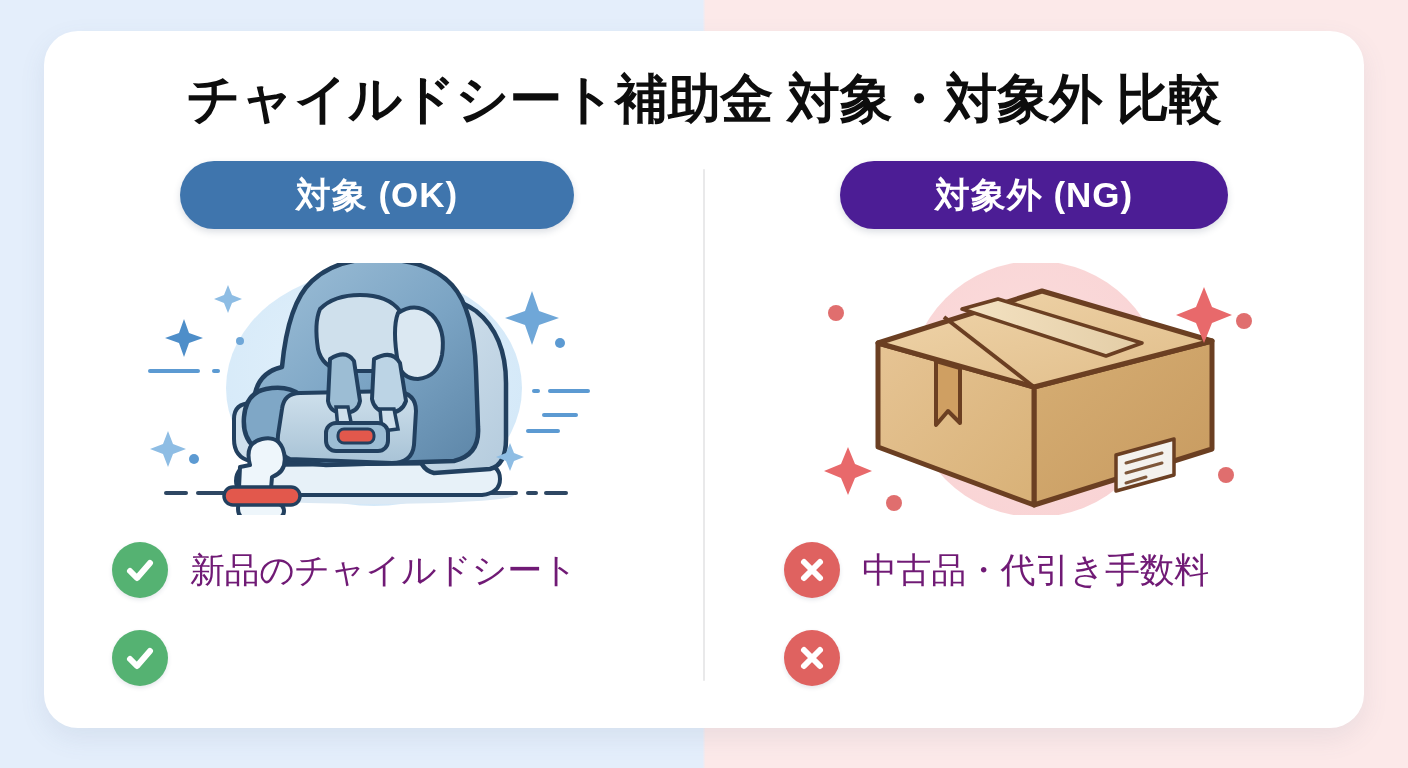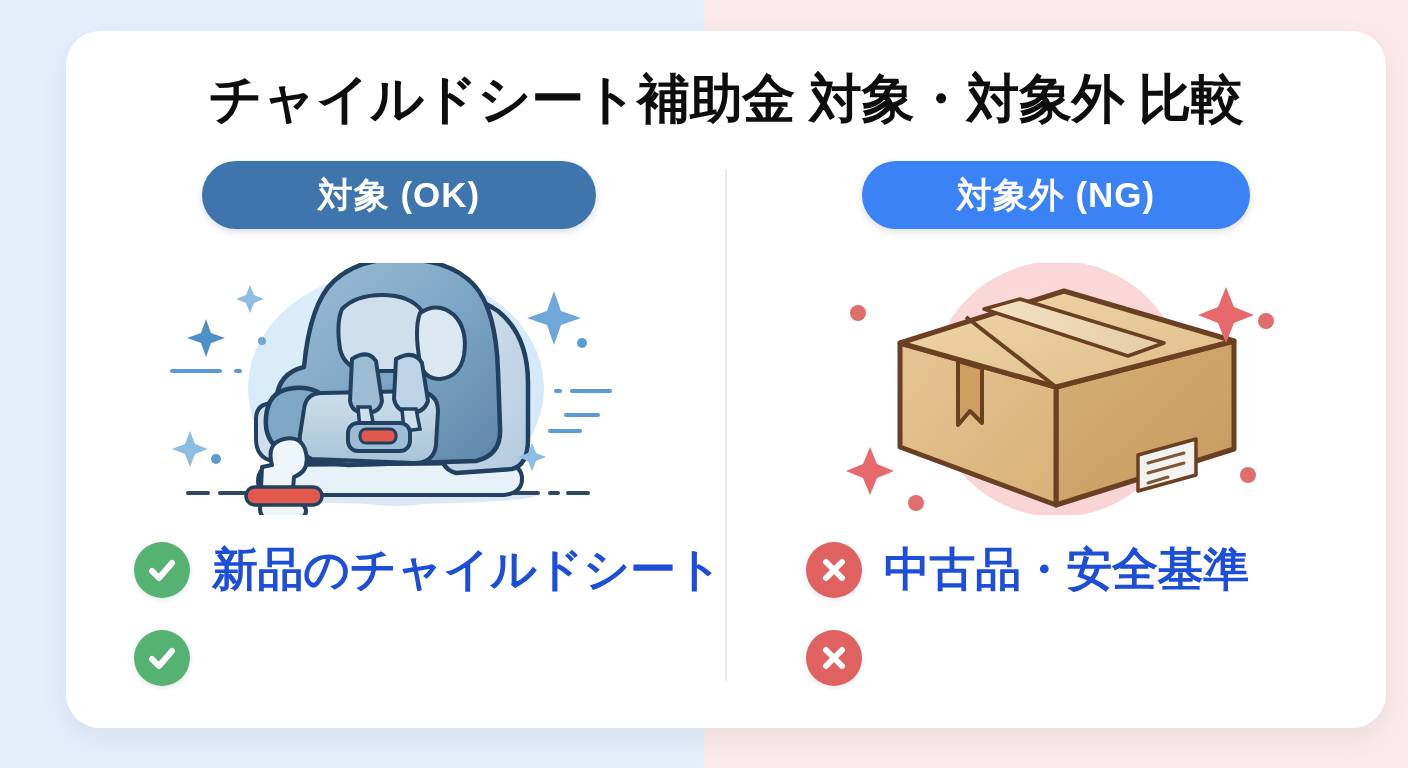--- a/index.html
+++ b/index.html
@@ -27,21 +27,20 @@
   #card {
     position: absolute;
     left: 44px;
     top: 31px;
     width: 1320px;
     height: 697px;
     background: #ffffff;
     border-radius: 34px;
     box-shadow: 0 10px 26px rgba(90,110,140,0.10);
     overflow: hidden;
-    margin-left: 22px;
   }
 
   
   #title {
     position: absolute;
     left: 0;
     top: 37px;
     width: 100%;
     text-align: center;
     font-size: 53px;
@@ -91,21 +90,21 @@
     white-space: nowrap;
   }
   #badge-ok {
     left: 136px;
     width: 394px;
     background: #3f75ad;
   }
   #badge-ng {
     left: 136px;
     width: 388px;
-    background: #3b82f6;
+    background: #4c1d95;
   }
 
   
   .illus {
     position: absolute;
     top: 102px;
     left: 80px;
     width: 500px;
     height: 252px;
   }
@@ -136,23 +135,23 @@
     align-items: center;
     justify-content: center;
     box-shadow: 0 2px 4px rgba(40,60,90,0.12);
   }
   .mark.ok { background: #55b272; }
   .mark.ng { background: #df6260; }
   .mark svg { display: block; }
 
   .item-text {
     margin-left: 22px;
-    font-size: 46px;
-    font-weight: 700;
-    color: #1d4ed8;
+    font-size: 35px;
+    font-weight: 400;
+    color: #701a75;
     letter-spacing: -0.4px;
     white-space: nowrap;
   }
 </style>
 </head>
 <body>
 
 <div id="page">
 
   <div id="card">
@@ -325,21 +324,21 @@
         </svg>
       </div>
 
       <div class="list">
         <div class="list-item">
           <span class="mark ng">
             <svg width="34" height="34" viewBox="0 0 34 34">
               <path d="M9 9 L25 25 M25 9 L9 25" fill="none" stroke="#ffffff" stroke-width="6" stroke-linecap="round"></path>
             </svg>
           </span>
-          <span class="item-text">中古品・安全基準</span>
+          <span class="item-text">中古品・代引き手数料</span>
         </div>
         <div class="list-item">
           <span class="mark ng">
             <svg width="34" height="34" viewBox="0 0 34 34">
               <path d="M9 9 L25 25 M25 9 L9 25" fill="none" stroke="#ffffff" stroke-width="6" stroke-linecap="round"></path>
             </svg>
           </span>
         </div>
       </div>
     </div>

